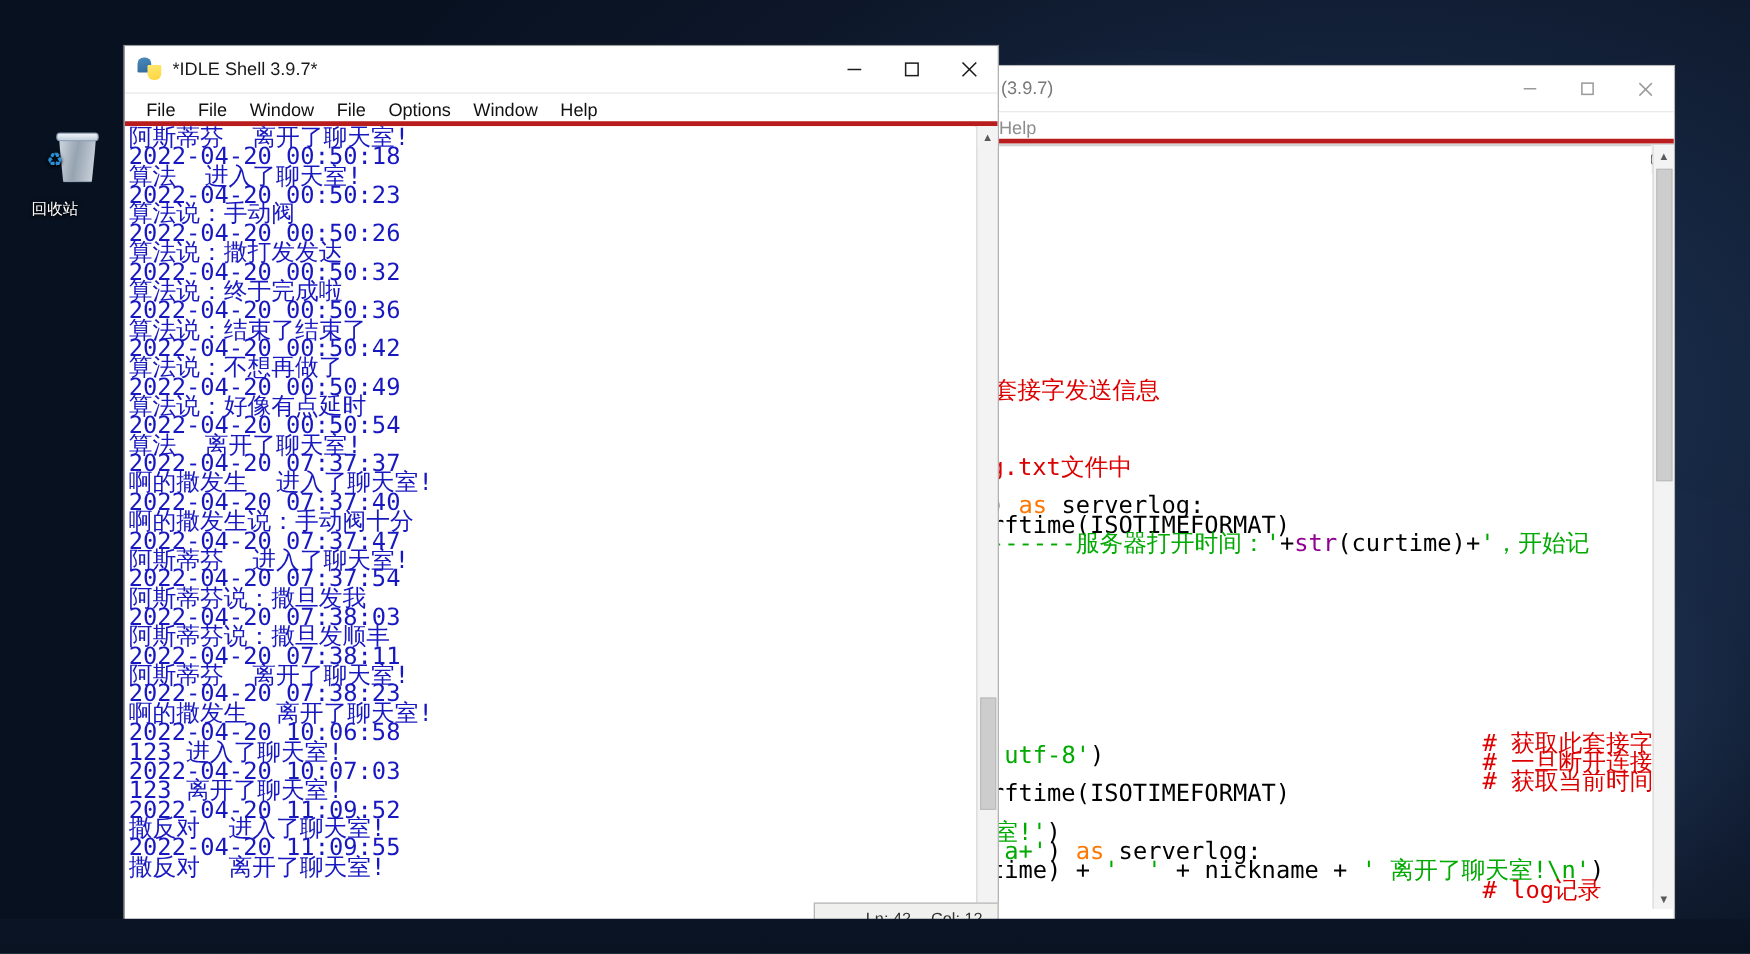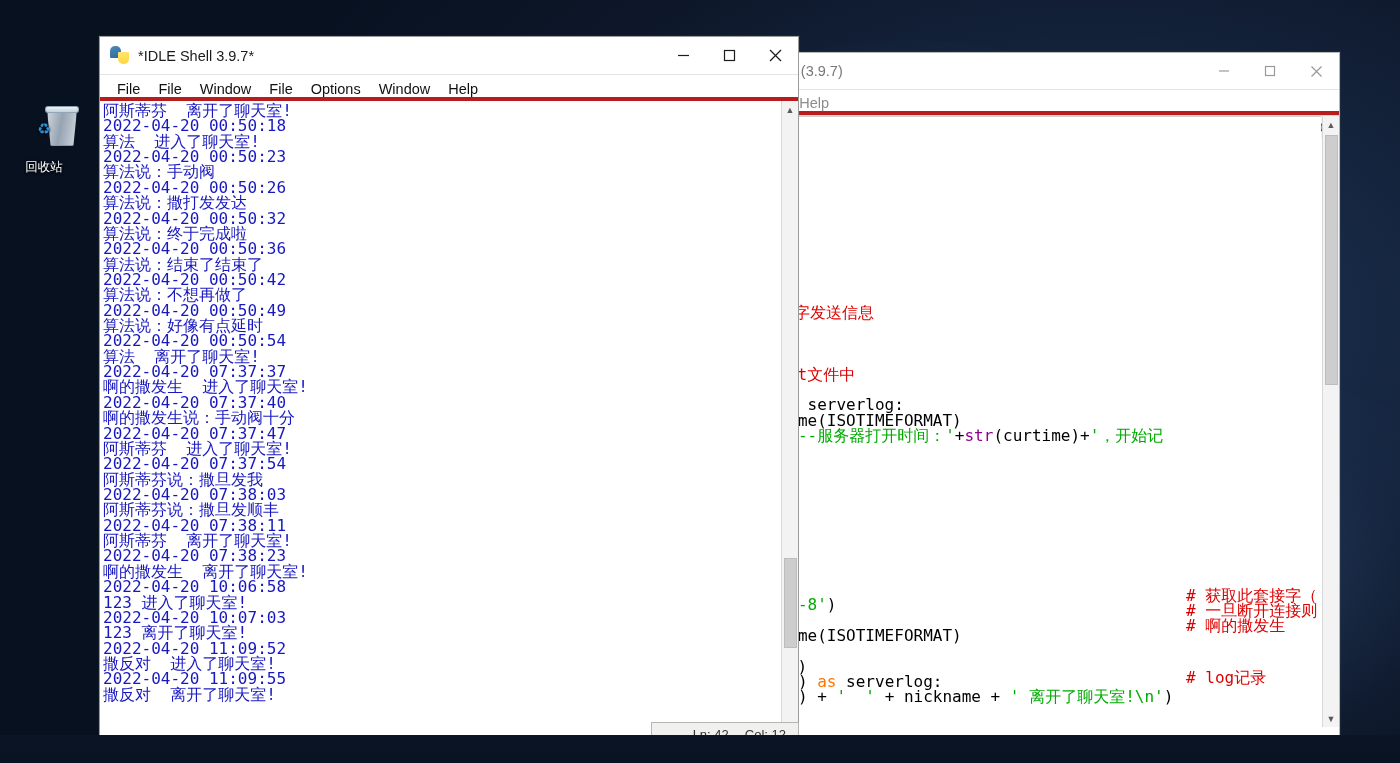--- a/index.html
+++ b/index.html
@@ -100,21 +100,21 @@
   .menubar .mi { font-size:14.5px; color:#111; padding:0 9px; white-space:nowrap; }
   .menubar.inactive .mi { color:#8d8d8d; }
 
   .statusbar { height:24px; background:#f0f0ee; border-top:1px solid #d6d6d6;
                display:flex; align-items:center; justify-content:flex-end;
                font-size:13px; color:#333; padding-right:12px; gap:18px; }
 
   
   .textpane { position:absolute; overflow:hidden; background:#ffffff; }
   .codetext { font-family:"DejaVu Sans Mono","Liberation Mono",monospace;
-              font-size:16px; line-height:15.36px; white-space:pre; }
+              font-size:19px; line-height:15.36px; white-space:pre; }
 
   
   .sb { position:absolute; width:17px; background:#f3f3f3; border-left:1px solid #d8d8d8; }
   .sb .arrow { height:17px; display:flex; align-items:center; justify-content:center;
                color:#5a5a5a; font-size:9px; background:#f3f3f3; }
   .sb .thumb { position:absolute; left:2px; width:13px; background:#cdcdcd; border:1px solid #bdbdbd; }
   .sb-track { position:absolute; left:0; right:0; }
 
   
   .c-shell { color:#1818c0; }
@@ -179,22 +179,22 @@
       <span class="mi">Options</span>
       <span class="mi">Window</span>
       <span class="mi">Help</span>
     </div>
 
     <div class="textpane" id="editor-pane" style="left:0; top:63px; right:18px; bottom:24px; border-top:1px solid #cfcfcf;">
       <div class="codetext" id="editor-code" style="padding:4px 0 0 0;"><div><span class="c-kw">t </span><span class="c-plain">*</span></div><div><span class="c-kw">rt </span><span class="c-plain">connect</span></div><div>&nbsp;</div><div><span class="c-kw">ort </span><span class="c-plain">*</span></div><div>&nbsp;</div><div><span class="c-cmt">用于后面的记录系统时间</span></div><div><span class="c-str">%Y-%m-%d %H:%M:%S'</span></div><div>&nbsp;</div><div><span class="c-cmt">口号</span></div><div><span class="c-str">207'</span></div><div>&nbsp;</div><div>&nbsp;</div><div><span class="c-cmt">字列表，用于后面给每个套接字发送信息</span></div><div>&nbsp;</div><div>&nbsp;</div><div>&nbsp;</div><div><span class="c-cmt">当前目录下的serverlog.txt文件中</span></div><div>&nbsp;</div><div><span class="c-str">rverlog.txt', 'a+'</span><span class="c-plain">) </span><span class="c-kw">as</span><span class="c-plain"> serverlog:</span></div><div><span class="c-plain"> datetime.now().strftime(ISOTIMEFORMAT)</span></div><div><span class="c-plain">.write(</span><span class="c-str">'\n\n------------服务器打开时间：'</span><span class="c-plain">+</span><span class="c-blt">str</span><span class="c-plain">(curtime)+</span><span class="c-str">'，开始记</span></div><div>&nbsp;</div><div><span class="c-str">')</span></div><div>&nbsp;</div><div>&nbsp;</div><div>&nbsp;</div><div>&nbsp;</div><div><span class="c-plain">)</span></div><div>&nbsp;</div><div><span class="c-plain">, nickname):</span></div><div>&nbsp;</div><div><span class="c-plain">recv(2048).decode(</span><span class="c-str">'utf-8'</span><span class="c-plain">)</span></div><div>&nbsp;</div><div><span class="c-plain"> datetime.now().strftime(ISOTIMEFORMAT)</span></div><div><span class="c-plain">time)</span></div><div><span class="c-plain">kname + </span><span class="c-str">' 离开了聊天室!'</span><span class="c-plain">)</span></div><div><span class="c-plain">(</span><span class="c-str">'serverlog.txt', 'a+'</span><span class="c-plain">) </span><span class="c-kw">as</span><span class="c-plain"> serverlog:</span></div><div><span class="c-plain">rlog.write(</span><span class="c-blt">str</span><span class="c-plain">(curtime) + </span><span class="c-str">'  '</span><span class="c-plain"> + nickname + </span><span class="c-str">' 离开了聊天室!\n'</span><span class="c-plain">)</span></div><div><span class="c-plain">st.remove(s)</span></div><div><span class="c-plain">.remove(nickname)</span></div></div>
       <div id="editor-comments">
           <div class="codetext c-cmt" style="position: absolute; left: 600px; top: 471px;"># 获取此套接字（</div>
           <div class="codetext c-cmt" style="position: absolute; left: 600px; top: 486px;"># 一旦断开连接则</div>
-          <div class="codetext c-cmt" style="position: absolute; left: 600px; top: 501px;"># 啊的撒发生</div>
-          <div class="codetext c-cmt" style="position: absolute; left: 600px; top: 553px;"># log记录</div>
+          <div class="codetext c-cmt" style="position: absolute; left: 600px; top: 501px;"># 获取当前时间</div>
+          <div class="codetext c-cmt" style="position: absolute; left: 600px; top: 588px;"># log记录</div>
         </div>
     </div>
 
     <div class="sb" style="right:0; top:63px; bottom:24px;">
       <div class="arrow">▲</div>
       <div class="sb-track" style="top:17px; bottom:17px;">
         <div class="thumb" style="top:2px; height:250px;"></div>
       </div>
       <div class="arrow" style="position:absolute;bottom:0;left:0;right:0;">▼</div>
     </div>

